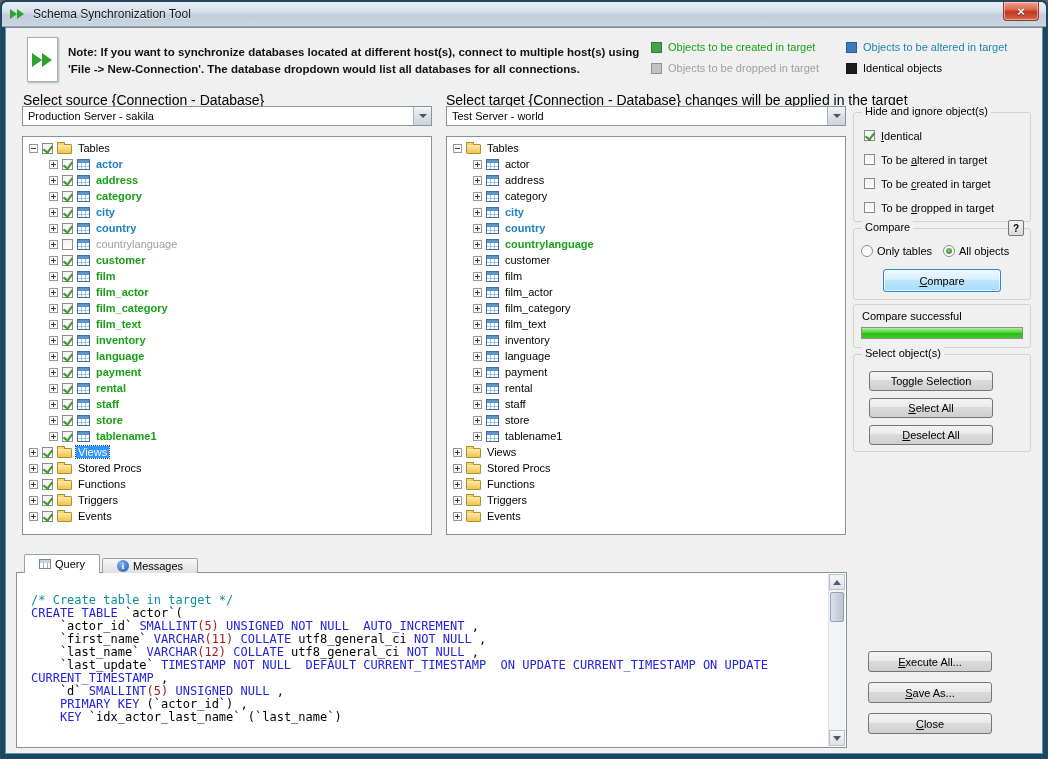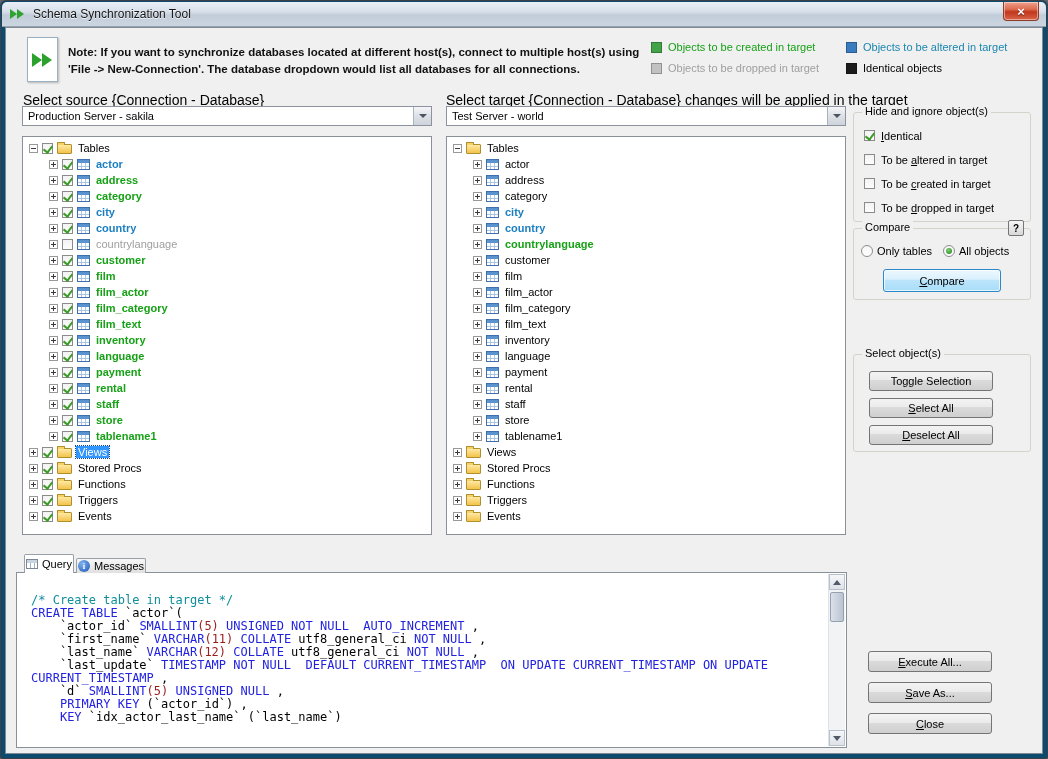--- a/index.html
+++ b/index.html
@@ -98,21 +98,21 @@
     box-shadow:inset 0 0 0 1px rgba(255,255,255,.7);}
   #compare-status{position:absolute;left:8px;top:5px;font-size:11px;}
   .progress{position:absolute;left:7px;top:22px;width:162px;height:12px;border:1px solid #8f8f8f;background:#ececec;}
   .progress-fill{height:100%;background:linear-gradient(180deg,#b4ef9f,#4ed437 45%,#22c215 55%,#3ecb2c);}
   #select-buttons{position:absolute;left:15px;top:16px;width:124px;display:flex;flex-direction:column;gap:7px;}
   #select-buttons .win-btn{height:20px;}
   #action-buttons{position:absolute;left:862px;top:623px;width:124px;display:flex;flex-direction:column;gap:10px;}
   .act-btn{height:21px;}
   
   #tabs{position:absolute;left:18px;top:526px;height:19px;display:flex;align-items:flex-end;gap:2px;z-index:3;}
-  .tab{height:15px;padding:0 1px;display:flex;align-items:center;gap:4px;font-size:11px;cursor:pointer;
+  .tab{height:15px;padding:0 14px;display:flex;align-items:center;gap:4px;font-size:11px;cursor:pointer;
     background:linear-gradient(#f7f7f7,#e0e0e0);border:1px solid #9aa0a8;border-bottom:none;border-radius:2px 2px 0 0;}
   .tab.active{height:19px;background:#fff;position:relative;}
   .tab.active::after{content:"";position:absolute;left:0;right:0;bottom:-1px;height:2px;background:#fff;}
   .grid-ic{width:12px;height:10px;border:1px solid #7b8794;background:#fff;flex:none;
     background-image:linear-gradient(#c8d4e0 0 3px,transparent 3px),
       linear-gradient(90deg,transparent 0 3px,#9fb0c0 3px 4px,transparent 4px 7px,#9fb0c0 7px 8px,transparent 8px);}
   .info-ic{width:12px;height:12px;border-radius:50%;background:radial-gradient(circle at 35% 30%,#7fb2f0,#1d56b8);
     flex:none;position:relative;}
   .info-ic::after{content:"i";position:absolute;inset:0;color:#fff;font:bold 9px "Liberation Serif",serif;
     display:flex;align-items:center;justify-content:center;}
@@ -488,20 +488,26 @@
             <span class="opt-label">Only tables</span>
           </div>
           <div class="radio-row-item">
             <span class="radio on"></span>
             <span class="opt-label">All objects</span>
           </div>
         </div>
       <button id="compare-btn" class="win-btn"><u>C</u>ompare</button>
     </div>
 
+    <div id="g2b" class="group">
+      <span id="compare-status">Compare successful</span>
+      <div class="progress">
+        <div id="prog-fill" class="progress-fill" style="width: 100%;"></div>
+      </div>
+    </div>
 
     <div id="g3" class="group">
       <span class="gtitle">Select object(s)</span>
       <div id="select-buttons">
           <button class="win-btn">Toggle Selection</button>
           <button class="win-btn"><u>S</u>elect All</button>
           <button class="win-btn"><u>D</u>eselect All</button>
         </div>
     </div>
 

